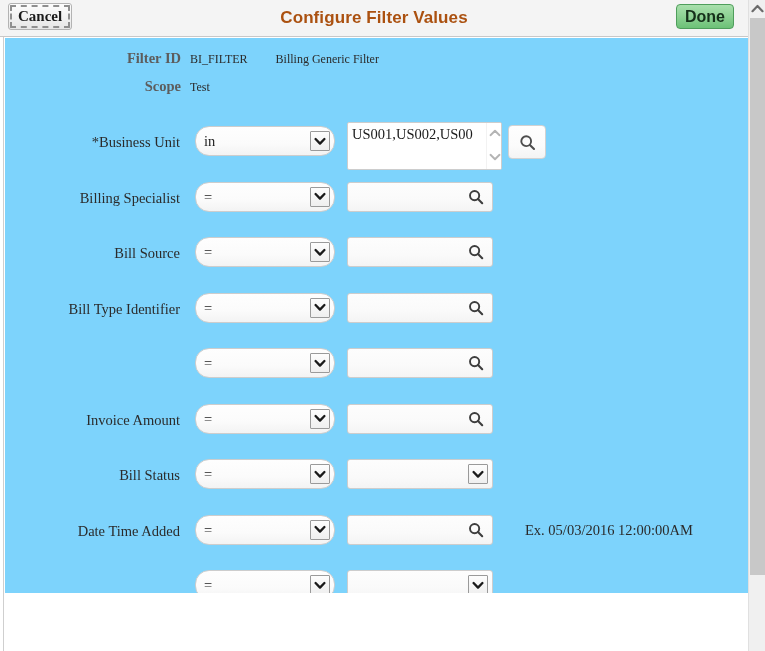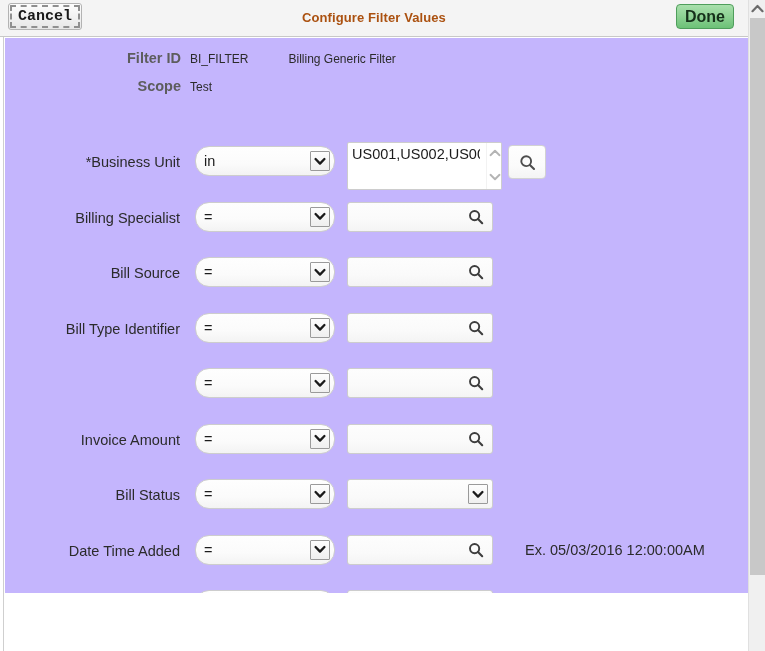--- a/index.html
+++ b/index.html
@@ -34,37 +34,37 @@
     width: 748px; height: 37px;
     background: #f4f4f4;
     border-bottom: 1px solid #c8c8c8;
   }
   .header-title {
     position: absolute;
     left: 0; top: 0;
     width: 748px;
     line-height: 35px;
     text-align: center;
-    font-size: 13px;
+    font-size: 17px;
     font-weight: bold;
     color: #ab5110;
     letter-spacing: 0.1px;
   }
 
   .btn-cancel {
     position: absolute;
     left: 8px; top: 3px;
     height: 27px;
     padding: 0 9px 1px 9px;
     background: linear-gradient(to bottom, #fdfdfd 0%, #f1f1f1 52%, #e6e6e6 100%);
     border: 1px solid #b3b3b3;
     border-radius: 3px;
     outline: 2px dashed #8f8f8f;
     outline-offset: -4px;
-    font-family: Liberation Mono, monospace;
+    font-family: Liberation Serif, serif;
     font-size: 15px;
     font-weight: bold;
     color: #1a1a1a;
     cursor: pointer;
     line-height: 25px;
   }
 
   .btn-done {
     position: absolute;
     right: 14px; top: 4px;
@@ -104,45 +104,46 @@
     width: 16px; height: 557px;
     background: #c8c8c8;
     cursor: pointer;
   }
 
   
   .content {
     position: absolute;
     left: 5px; top: 38px;
     width: 743px; height: 555px;
-    background: #c4b5fd;
+    background: #7dd3fc;
     overflow: hidden;
+    font-family: Liberation Serif, serif;
   }
 
   
   .info-block { position: absolute; left: 0; top: 12px; width: 640px; }
   .info-row { display: flex; align-items: baseline; height: 28px; }
   .info-label {
     width: 185px;
     text-align: right;
     padding-right: 9px;
     font-size: 14.5px;
     font-weight: bold;
     color: #5d5d5d;
     white-space: nowrap;
   }
   .info-value {
     font-size: 12px;
     color: #2b2b2b;
     white-space: nowrap;
   }
-  .info-value.secondary { margin-left: 40px; }
-
-  
-  .rows { position: absolute; left: 0; top: 83px; width: 740px; margin-top: 20px; }
+  .info-value.secondary { margin-left: 28px; }
+
+  
+  .rows { position: absolute; left: 0; top: 83px; width: 740px; }
 
   .filter-row {
     position: relative;
     height: 55.5px;
   }
   .filter-label {
     position: absolute;
     left: 0; top: 13px;
     width: 185px;
     text-align: right;

